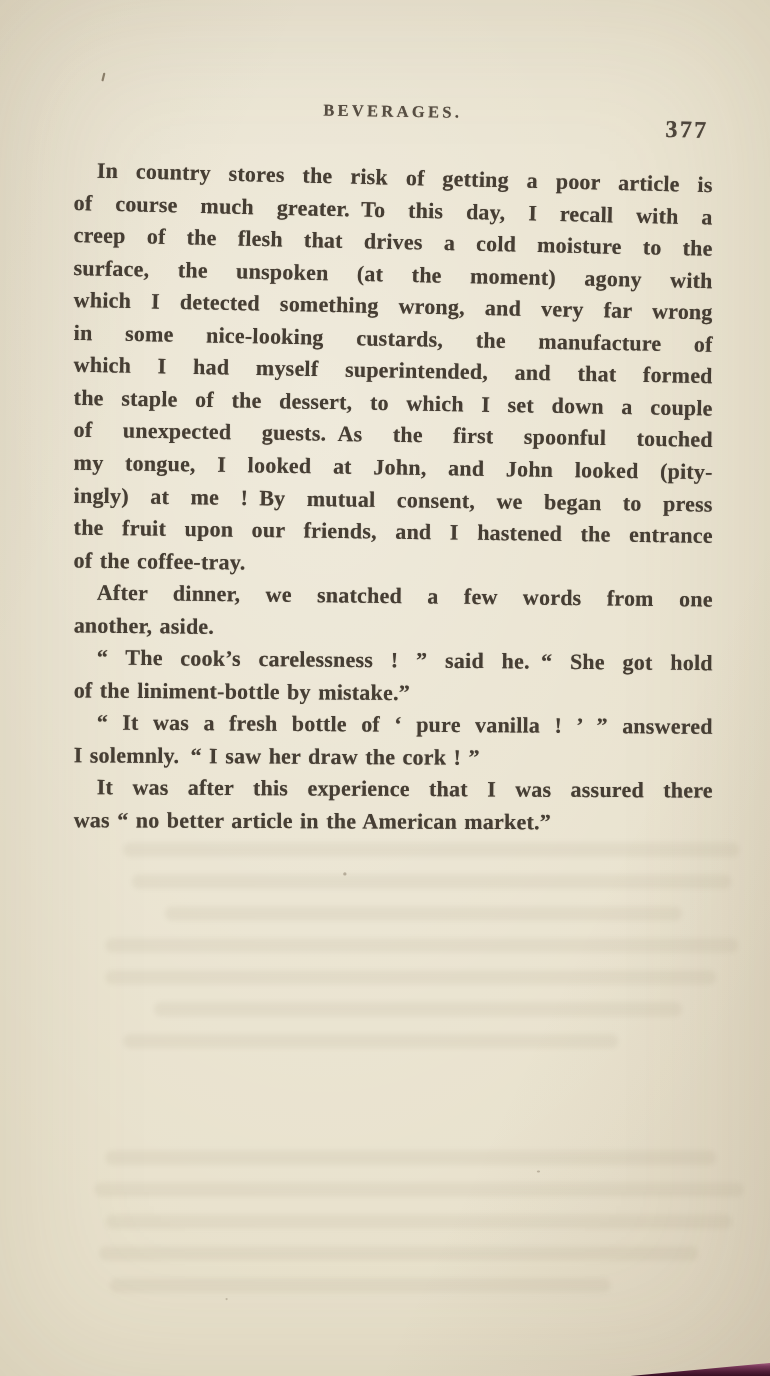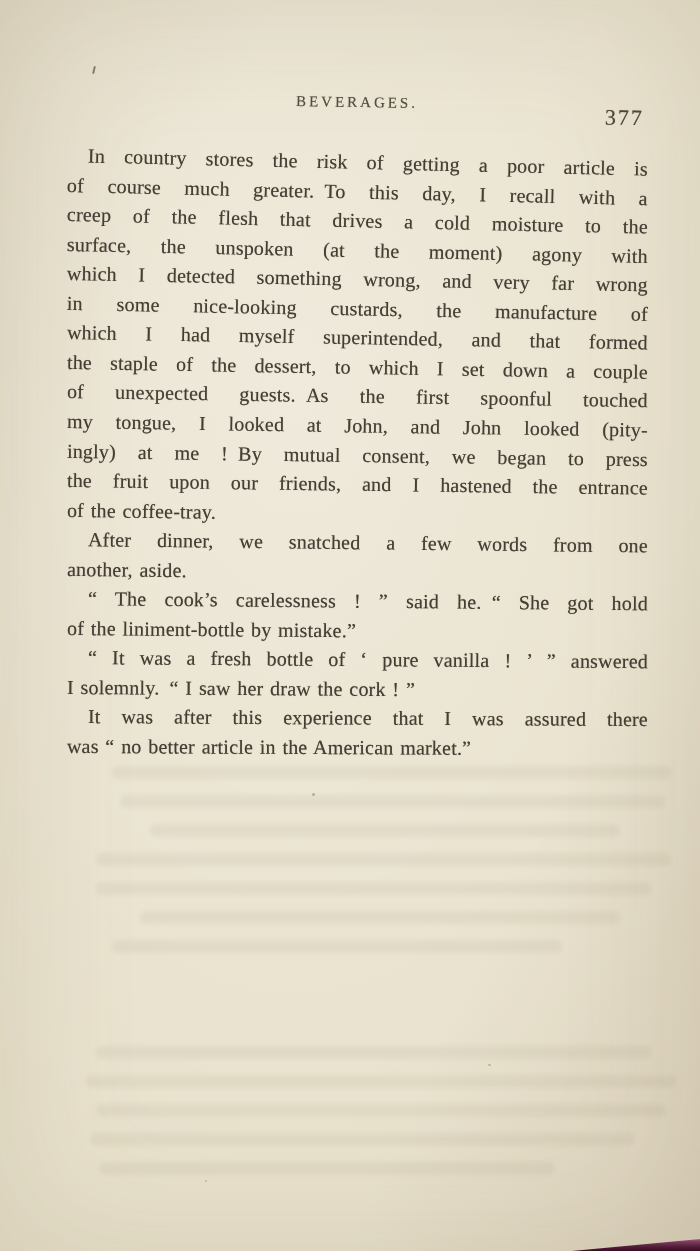--- a/index.html
+++ b/index.html
@@ -4,20 +4,21 @@
 <style>
   html,body { margin:0; padding:0; background:#d8d1ba; }
   .scan {
     position:relative; width:700px; height:1251px; overflow:hidden;
     background:
       radial-gradient(ellipse 120% 110% at 42% 30%, rgba(255,255,255,0.30), rgba(255,255,255,0) 62%),
       linear-gradient(115deg, rgba(95,70,40,0.06), rgba(0,0,0,0) 22%, rgba(0,0,0,0) 72%, rgba(95,60,40,0.10)),
       var(--paper, #e8e1cc);
     box-shadow: inset 0 0 140px rgba(120,100,60,0.16);
     font-family:"Liberation Serif","DejaVu Serif",serif;
+    font-weight:bold;
   }
   .running-header {
     position:absolute; left:0; top:94px; width:714px; text-align:center;
     font-size:15px; letter-spacing:3px; color:#574e43;
     transform:rotate(0.9deg);
     text-shadow:0 0 0.7px rgba(80,68,55,0.55);
   }
   .page-number {
     position:absolute; left:605px; top:105px;
     font-size:22px; letter-spacing:2px; color:#4e463c;

